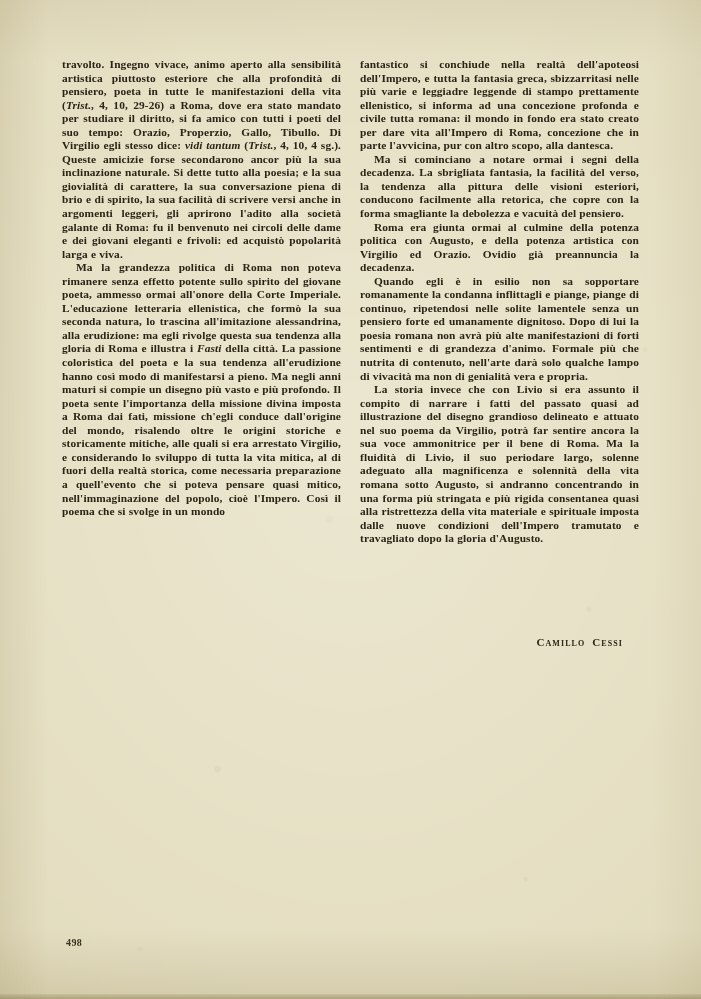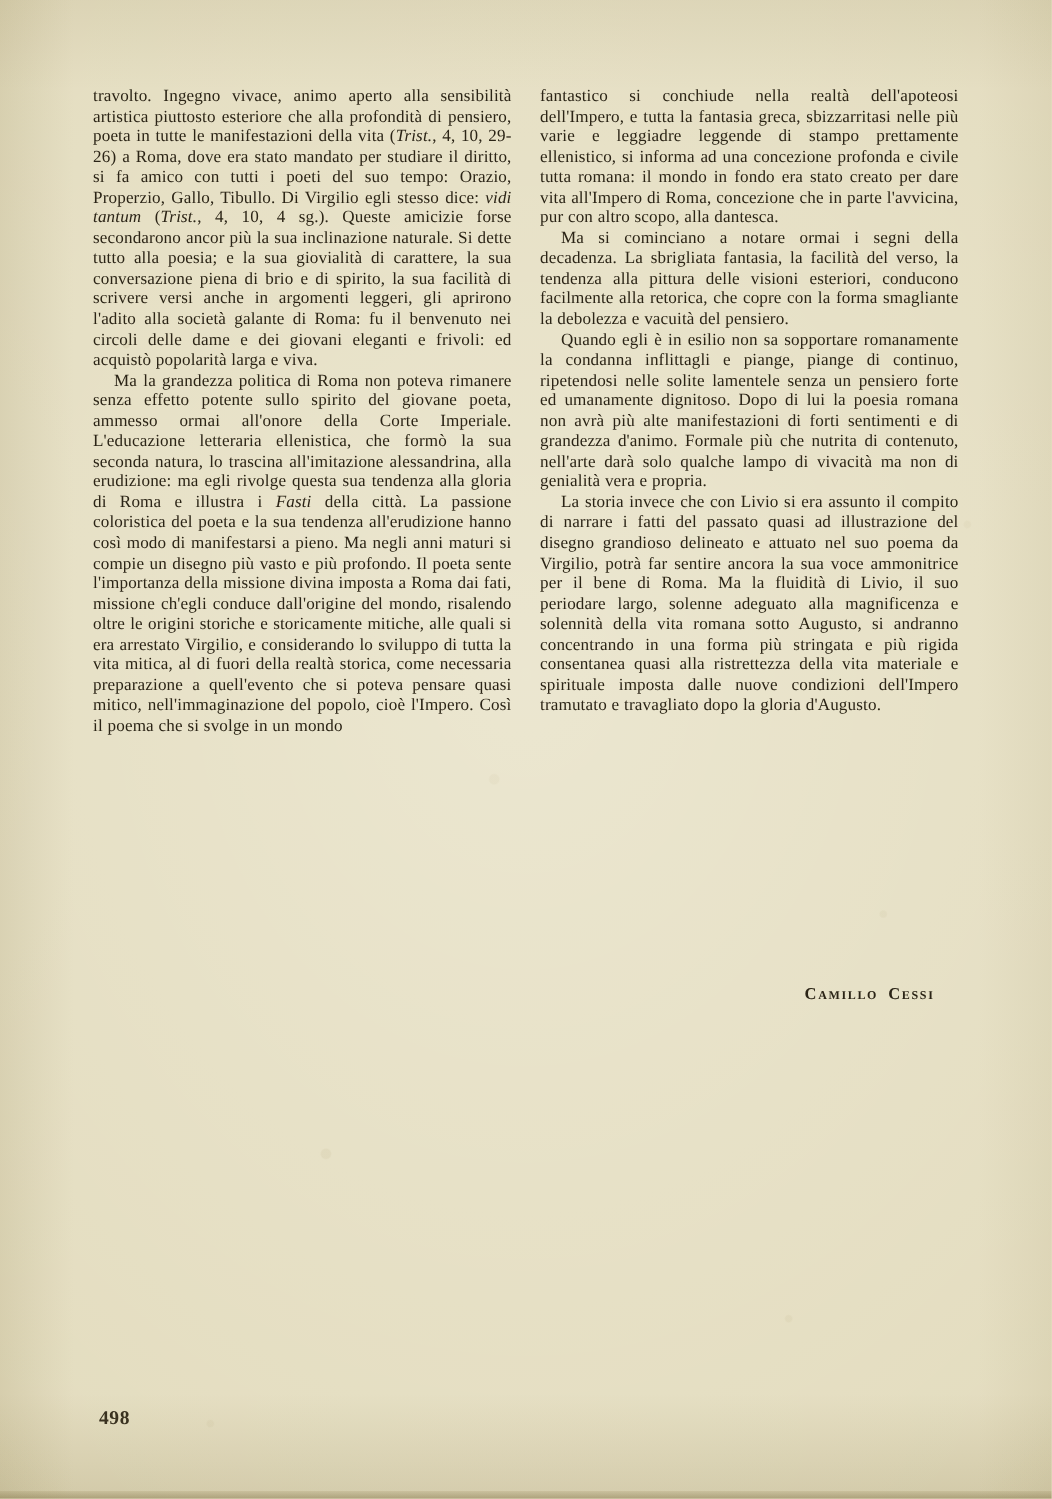--- a/index.html
+++ b/index.html
@@ -61,73 +61,74 @@
   .column p {
     margin: 0;
     font-size: 11.4px;
     line-height: 13.55px;
     text-align: justify;
     text-justify: inter-word;
     color: #2b2416;
     letter-spacing: 0.1px;
     word-spacing: 0.2px;
     text-indent: 0;
-    font-weight: 400;
+    font-weight: 700;
     -webkit-font-smoothing: none;
   }
   .column p.indent {
     text-indent: 14px;
   }
   .column p i {
     font-style: italic;
   }
 
   #signature {
     position: absolute;
     left: 62px;
-    top: 653px;
+    top: 632px;
     width: 577px;
     text-align: right;
     z-index: 2;
   }
   #signature .sig-text {
     font-size: 11px;
     font-variant: small-caps;
     letter-spacing: 1.1px;
     word-spacing: 3px;
     color: #2b2416;
     font-weight: 600;
     padding-right: 16px;
   }
 
   #folio {
     position: absolute;
     left: 66px;
     top: 937px;
-    font-size: 13px;
+    font-size: 10px;
     color: #3a3220;
     z-index: 2;
     font-weight: 600;
     letter-spacing: 0.4px;
   }
 </style>
 </head>
 <body>
 
 <div id="page"></div>
 <div id="bottom-edge"></div>
 
 <div id="text-block">
   <div class="column" id="col-left">
       <p><span>travolto. Ingegno vivace, animo aperto alla sensibilità artistica piuttosto esteriore che alla profondità di pensiero, poeta in tutte le manifestazioni della vita (</span><i>Trist.</i><span>, 4, 10, 29-26) a Roma, dove era stato mandato per studiare il diritto, si fa amico con tutti i poeti del suo tempo: Orazio, Properzio, Gallo, Tibullo. Di Virgilio egli stesso dice: </span><i>vidi tantum</i><span> (</span><i>Trist.</i><span>, 4, 10, 4 sg.). Queste amicizie forse secondarono ancor più la sua inclinazione naturale. Si dette tutto alla poesia; e la sua giovialità di carattere, la sua conversazione piena di brio e di spirito, la sua facilità di scrivere versi anche in argomenti leggeri, gli aprirono l'adito alla società galante di Roma: fu il benvenuto nei circoli delle dame e dei giovani eleganti e frivoli: ed acquistò popolarità larga e viva.</span></p>
       <p class="indent"><span>Ma la grandezza politica di Roma non poteva rimanere senza effetto potente sullo spirito del giovane poeta, ammesso ormai all'onore della Corte Imperiale. L'educazione letteraria ellenistica, che formò la sua seconda natura, lo trascina all'imitazione alessandrina, alla erudizione: ma egli rivolge questa sua tendenza alla gloria di Roma e illustra i </span><i>Fasti</i><span> della città. La passione coloristica del poeta e la sua tendenza all'erudizione hanno così modo di manifestarsi a pieno. Ma negli anni maturi si compie un disegno più vasto e più profondo. Il poeta sente l'importanza della missione divina imposta a Roma dai fati, missione ch'egli conduce dall'origine del mondo, risalendo oltre le origini storiche e storicamente mitiche, alle quali si era arrestato Virgilio, e considerando lo sviluppo di tutta la vita mitica, al di fuori della realtà storica, come necessaria preparazione a quell'evento che si poteva pensare quasi mitico, nell'immaginazione del popolo, cioè l'Impero. Così il poema che si svolge in un mondo</span></p>
     </div>
   <div class="column" id="col-right">
       <p><span>fantastico si conchiude nella realtà dell'apoteosi dell'Impero, e tutta la fantasia greca, sbizzarritasi nelle più varie e leggiadre leggende di stampo prettamente ellenistico, si informa ad una concezione profonda e civile tutta romana: il mondo in fondo era stato creato per dare vita all'Impero di Roma, concezione che in parte l'avvicina, pur con altro scopo, alla dantesca.</span></p>
       <p class="indent"><span>Ma si cominciano a notare ormai i segni della decadenza. La sbrigliata fantasia, la facilità del verso, la tendenza alla pittura delle visioni esteriori, conducono facilmente alla retorica, che copre con la forma smagliante la debolezza e vacuità del pensiero.</span></p>
+      <p class="indent"><span>Roma era giunta ormai al culmine della potenza politica con Augusto, e della potenza artistica con Virgilio ed Orazio. Ovidio già preannuncia la decadenza.</span></p>
       <p class="indent"><span>Quando egli è in esilio non sa sopportare romanamente la condanna inflittagli e piange, piange di continuo, ripetendosi nelle solite lamentele senza un pensiero forte ed umanamente dignitoso. Dopo di lui la poesia romana non avrà più alte manifestazioni di forti sentimenti e di grandezza d'animo. Formale più che nutrita di contenuto, nell'arte darà solo qualche lampo di vivacità ma non di genialità vera e propria.</span></p>
       <p class="indent"><span>La storia invece che con Livio si era assunto il compito di narrare i fatti del passato quasi ad illustrazione del disegno grandioso delineato e attuato nel suo poema da Virgilio, potrà far sentire ancora la sua voce ammonitrice per il bene di Roma. Ma la fluidità di Livio, il suo periodare largo, solenne adeguato alla magnificenza e solennità della vita romana sotto Augusto, si andranno concentrando in una forma più stringata e più rigida consentanea quasi alla ristrettezza della vita materiale e spirituale imposta dalle nuove condizioni dell'Impero tramutato e travagliato dopo la gloria d'Augusto.</span></p>
     </div>
 </div>
 
 <div id="signature">
   <span class="sig-text">Camillo Cessi</span>
 </div>
 
 <div id="folio">498</div>

